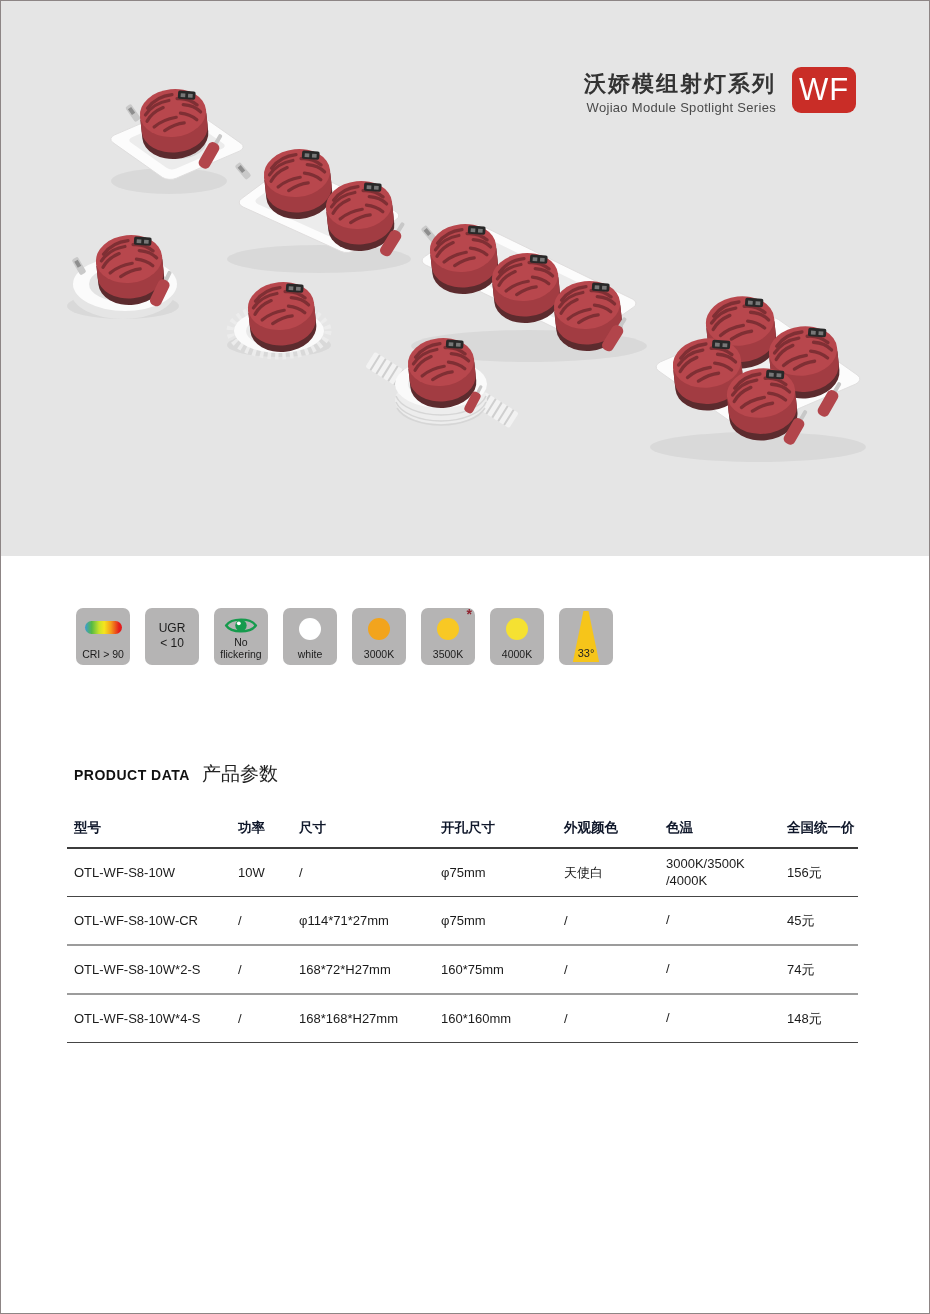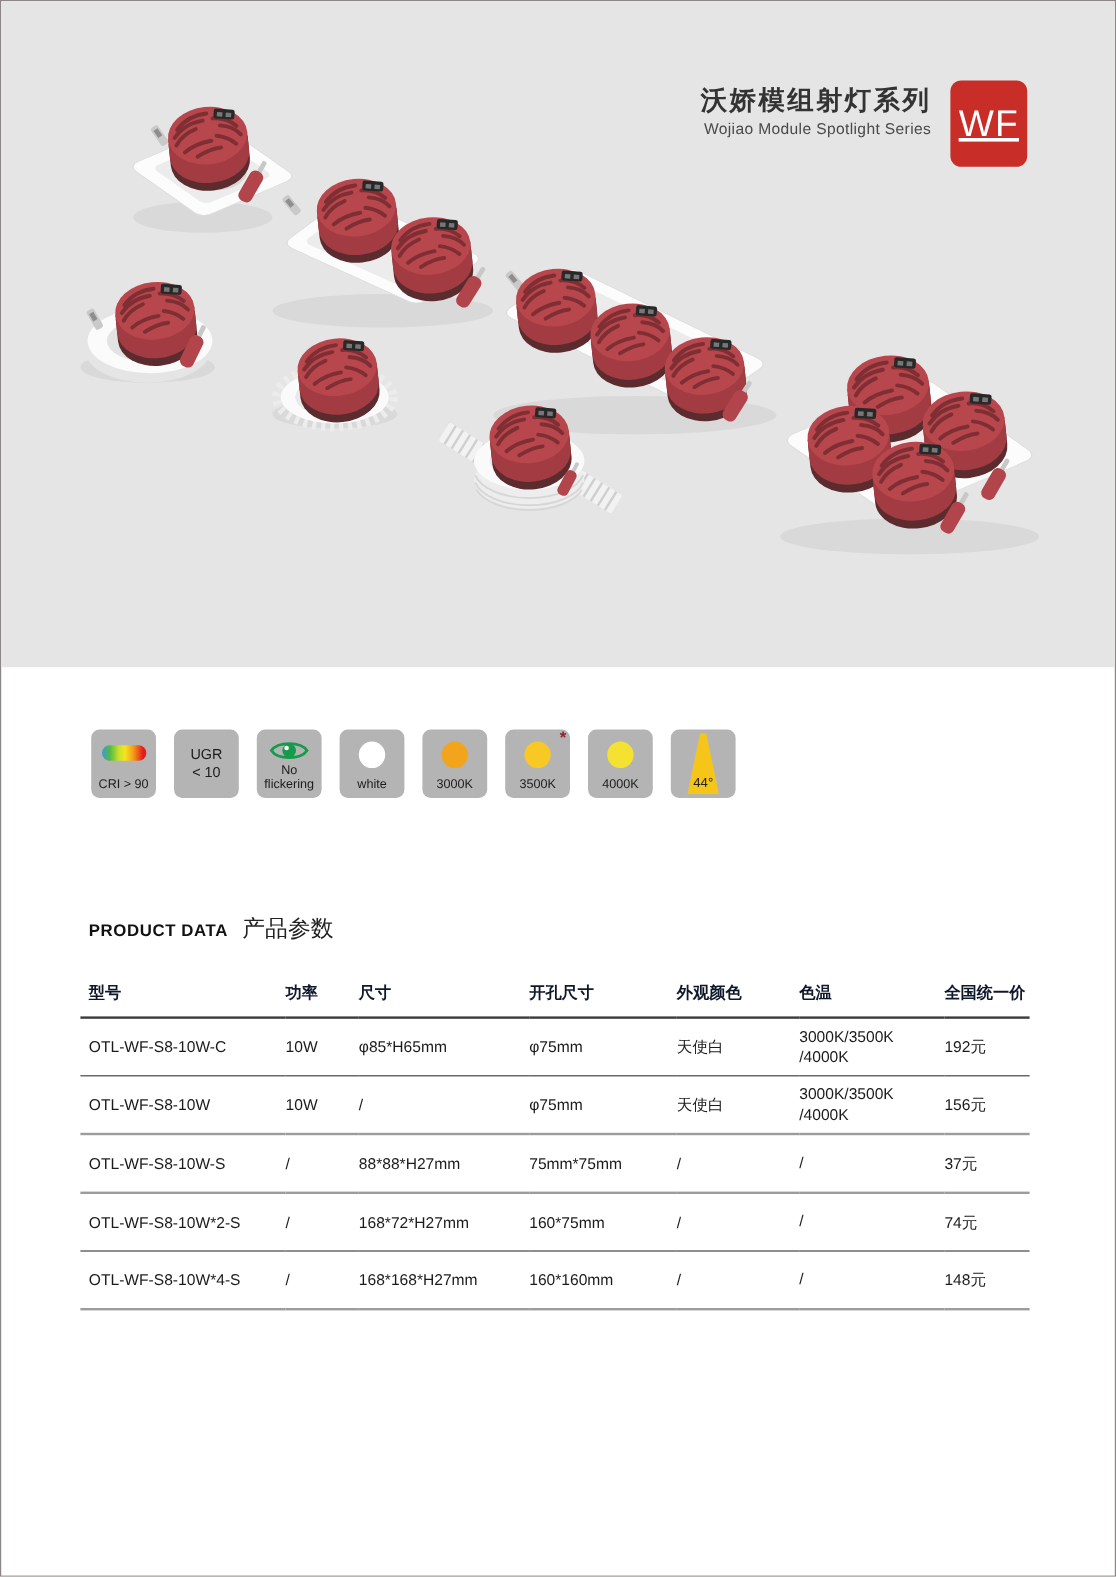--- a/index.html
+++ b/index.html
@@ -5,23 +5,23 @@
   html,body{margin:0;padding:0;background:#fff;}
   body{width:930px;font-family:"Liberation Sans","DejaVu Sans",sans-serif;-webkit-font-smoothing:antialiased;}
   .page{position:relative;width:928px;height:1312px;border:1px solid #8d8585;background:#ffffff;overflow:hidden;}
 
   
   .hero{position:relative;width:100%;height:555px;background:#e5e5e5;}
   .hero-art{position:absolute;top:0;left:0;}
   .title-block{position:absolute;top:70px;right:153px;text-align:right;}
   .title-cn{font-size:22px;font-weight:700;color:#333333;letter-spacing:2px;line-height:1.2;}
   .title-en{font-size:13px;color:#4a4a4a;letter-spacing:.3px;margin-top:3px;}
-  .wf-badge{position:absolute;top:66px;right:73px;width:64px;height:72px;border-radius:9px;
+  .wf-badge{position:absolute;top:66px;right:73px;width:64px;height:46px;border-radius:9px;
     color:#fff;font-size:31px;font-weight:400;letter-spacing:1px;
-    display:flex;align-items:center;justify-content:center;text-decoration:underline;}
+    display:flex;align-items:center;justify-content:center;}
 
   
   .features{display:flex;gap:15px;margin:52px 0 0 75px;}
   .feature{position:relative;width:54px;height:57px;background:#b5b4b4;border-radius:7px;
     font-size:10.5px;color:#1c1c1c;flex:0 0 auto;}
   .feat-label{position:absolute;left:0;right:0;bottom:5px;text-align:center;white-space:pre-line;line-height:1.15;}
   .feat-label.center-label{bottom:auto;top:50%;transform:translateY(-50%);font-size:12px;line-height:1.3;}
   .pill{position:absolute;top:13px;left:9px;width:37px;height:13px;border-radius:7px;
     background:linear-gradient(90deg,#3b9ad8 0%,#55b944 18%,#c8e32a 38%,#f5e51e 52%,#f59e1b 70%,#e41d1c 92%);}
   .eye-wrap{position:absolute;top:7px;left:50%;transform:translateX(-50%);line-height:0;}
@@ -230,21 +230,21 @@
       <span class="star">*</span>
       <span class="dot" style="background: rgb(248, 200, 36);"></span>
       <span class="feat-label">3500K</span>
     </div>
     <div class="feature">
       <span class="dot" style="background: rgb(245, 225, 50);"></span>
       <span class="feat-label">4000K</span>
     </div>
     <div class="feature">
       <span class="beam" style="background: rgb(246, 197, 26);"></span>
-      <span class="beam-label">44°</span>
+      <span class="beam-label">33°</span>
     </div>
   </div>
 
   <div class="section-head">
     <span class="st-en">PRODUCT DATA</span><span class="st-cn">产品参数</span>
   </div>
 
   <table class="data-table">
     <colgroup>
       <col style="width:171px">
@@ -260,53 +260,43 @@
         <th>型号</th>
         <th>功率</th>
         <th>尺寸</th>
         <th>开孔尺寸</th>
         <th>外观颜色</th>
         <th>色温</th>
         <th>全国统一价</th>
       </tr>
     </thead>
     <tbody>
-    <tr>
-      <td>OTL-WF-S8-10W-C</td>
-      <td>10W</td>
-      <td>φ85*H65mm</td>
-      <td>φ75mm</td>
-      <td>天使白</td>
-      <td class="cct">3000K/3500K
-/4000K</td>
-      <td>192元</td>
-    </tr>
 
     <tr>
       <td>OTL-WF-S8-10W</td>
       <td>10W</td>
       <td>/</td>
       <td>φ75mm</td>
       <td>天使白</td>
       <td class="cct">3000K/3500K
 /4000K</td>
       <td>156元</td>
     </tr>
 
 
-
     <tr>
-      <td>OTL-WF-S8-10W-S</td>
-      <td>/</td>
-      <td>88*88*H27mm</td>
-      <td>75mm*75mm</td>
+      <td>OTL-WF-S8-10W-CR</td>
+      <td>/</td>
+      <td>φ114*71*27mm</td>
+      <td>φ75mm</td>
       <td>/</td>
       <td class="cct">/</td>
-      <td>37元</td>
+      <td>45元</td>
     </tr>
+
 
     <tr>
       <td>OTL-WF-S8-10W*2-S</td>
       <td>/</td>
       <td>168*72*H27mm</td>
       <td>160*75mm</td>
       <td>/</td>
       <td class="cct">/</td>
       <td>74元</td>
     </tr>

